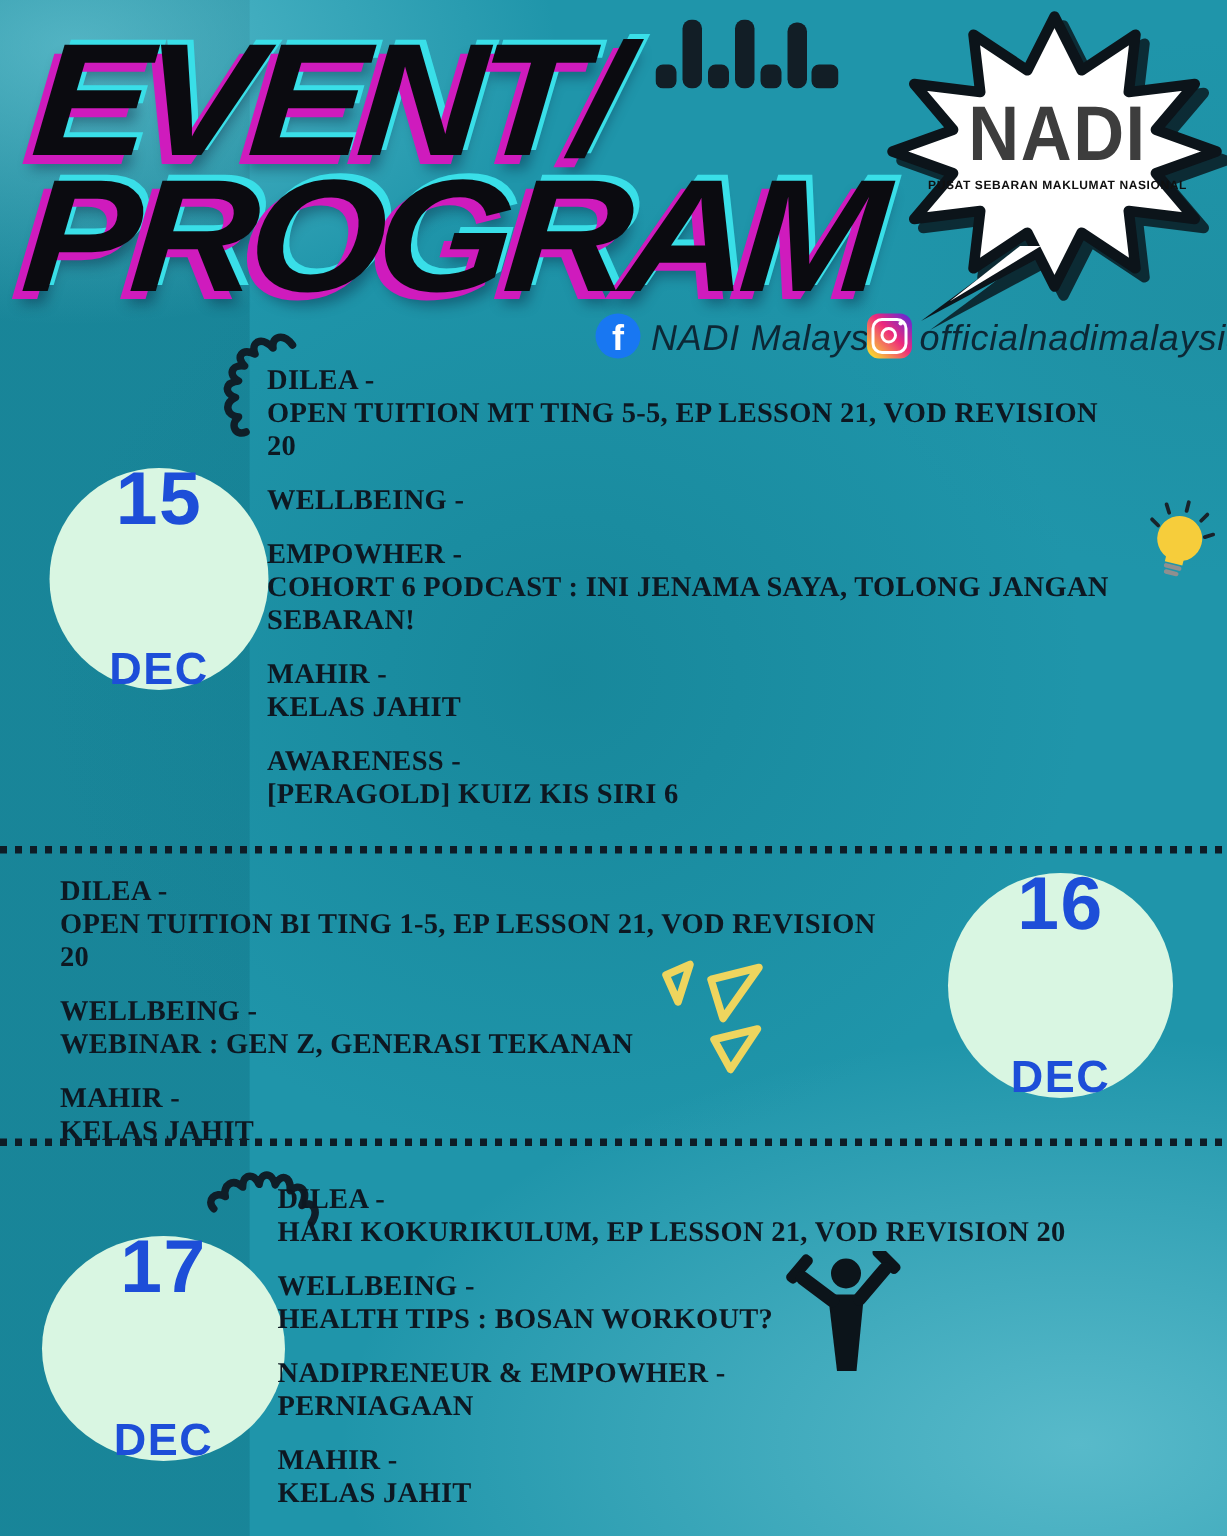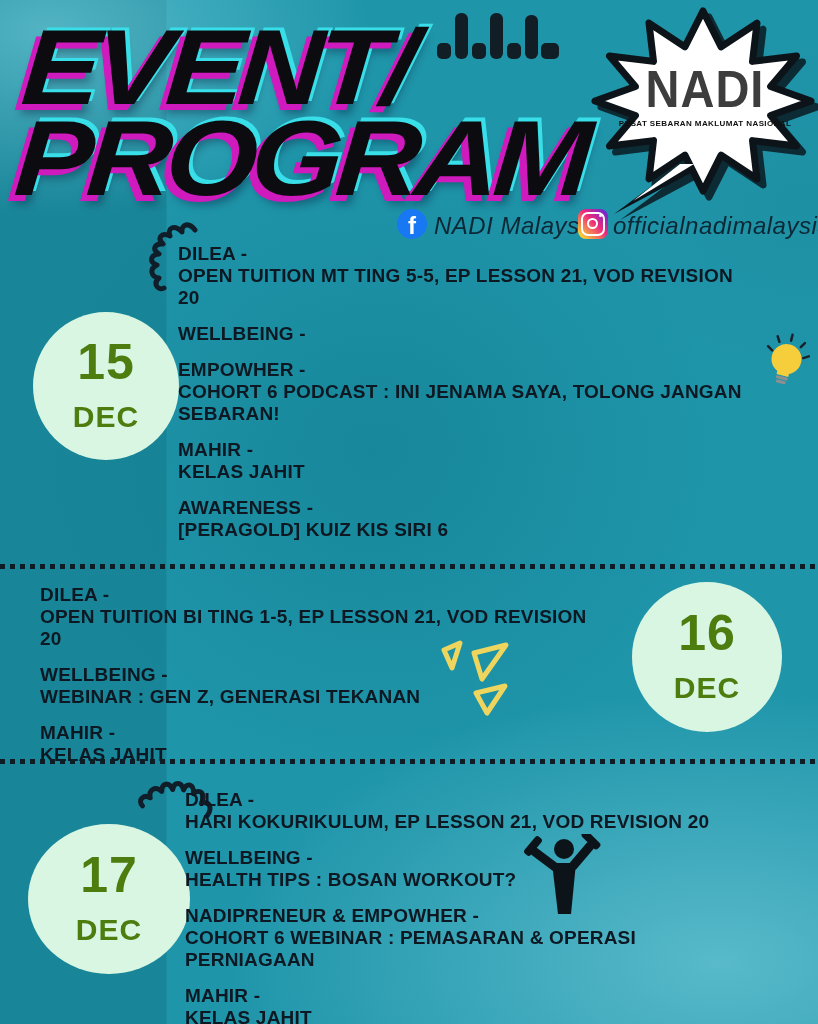--- a/index.html
+++ b/index.html
@@ -34,31 +34,31 @@
   
   .social-label{position:absolute;font-size:24px;font-style:italic;font-weight:500;color:#0c2836;letter-spacing:0.5px;}
   .fb-icon{position:absolute;left:397px;top:209px;width:30px;height:30px;border-radius:50%;
     background:#1877f2;color:#fff;font-weight:700;font-size:24px;text-align:center;line-height:34px;overflow:hidden;}
   .ig-icon{position:absolute;left:578px;top:209px;width:30px;height:30px;border-radius:8px;
     background:linear-gradient(45deg,#f9ce34 10%,#ee2a7b 55%,#6228d7 95%);}
   .ig-body{position:absolute;inset:3px;border:2.5px solid #fff;border-radius:7px;}
   .ig-lens{position:absolute;left:9px;top:9px;width:7px;height:7px;border:2.5px solid #fff;border-radius:50%;}
   .ig-dot{position:absolute;right:6px;top:5px;width:3px;height:3px;background:#fff;border-radius:50%;}
   
-  .circle{position:absolute;border-radius:50%;background:#d9f6e2;color:#4d7c0f;
-    display:flex;flex-direction:column;align-items:center;justify-content:center;gap:22px;}
+  .circle{position:absolute;border-radius:50%;background:#d9f6e2;color:#1d4ed8;
+    display:flex;flex-direction:column;align-items:center;justify-content:space-between;gap:22px;}
   .circle .day{font-size:50px;font-weight:700;line-height:40px;letter-spacing:1px;}
   .circle .month{font-size:30px;font-weight:700;line-height:26px;letter-spacing:1px;}
   #c15{left:33px;top:312px;width:146px;height:148px;}
   #c16{left:632px;top:582px;width:150px;height:150px;}
   #c17{left:28px;top:824px;width:162px;height:150px;}
   
   .events{position:absolute;color:#0d1822;}
   .event{margin-bottom:14px;}
-  .cat,.line{font-size:19px;line-height:22px;font-weight:700;letter-spacing:0.2px;white-space:nowrap;}
+  .cat,.line{font-size:19px;line-height:22px;font-weight:700;letter-spacing:0.2px;white-space:nowrap;font-family:Liberation Serif, serif;}
   #sec1{left:178px;top:243px;width:632px;}
   #sec2{left:40px;top:584px;width:632px;}
   #sec3{left:185px;top:789px;width:625px;}
   
   .dots{position:absolute;left:0;width:818px;height:5px;
     background:repeating-linear-gradient(90deg,#0e1c26 0 5px,transparent 5px 10px);}
   #dots1{top:564px;}
   #dots2{top:759px;}
   
   .deco{position:absolute;}
@@ -201,21 +201,20 @@
     <div class="event">
       <div class="cat">DILEA -</div>
       <div class="line">HARI KOKURIKULUM, EP LESSON 21, VOD REVISION 20</div>
     </div>
     <div class="event">
       <div class="cat">WELLBEING -</div>
       <div class="line">HEALTH TIPS : BOSAN WORKOUT?</div>
     </div>
     <div class="event">
       <div class="cat">NADIPRENEUR &amp; EMPOWHER -</div>
-      <div class="line">COHORT 6 WEBINAR : PEMASARAN &amp; OPERASI</div>
       <div class="line">PERNIAGAAN</div>
     </div>
     <div class="event">
       <div class="cat">MAHIR -</div>
       <div class="line">KELAS JAHIT</div>
     </div>
   </div>
 
   <svg class="deco" style="left:520px;top:834px;" width="86" height="90" viewBox="0 0 86 90">
     <g fill="#0c141a">

